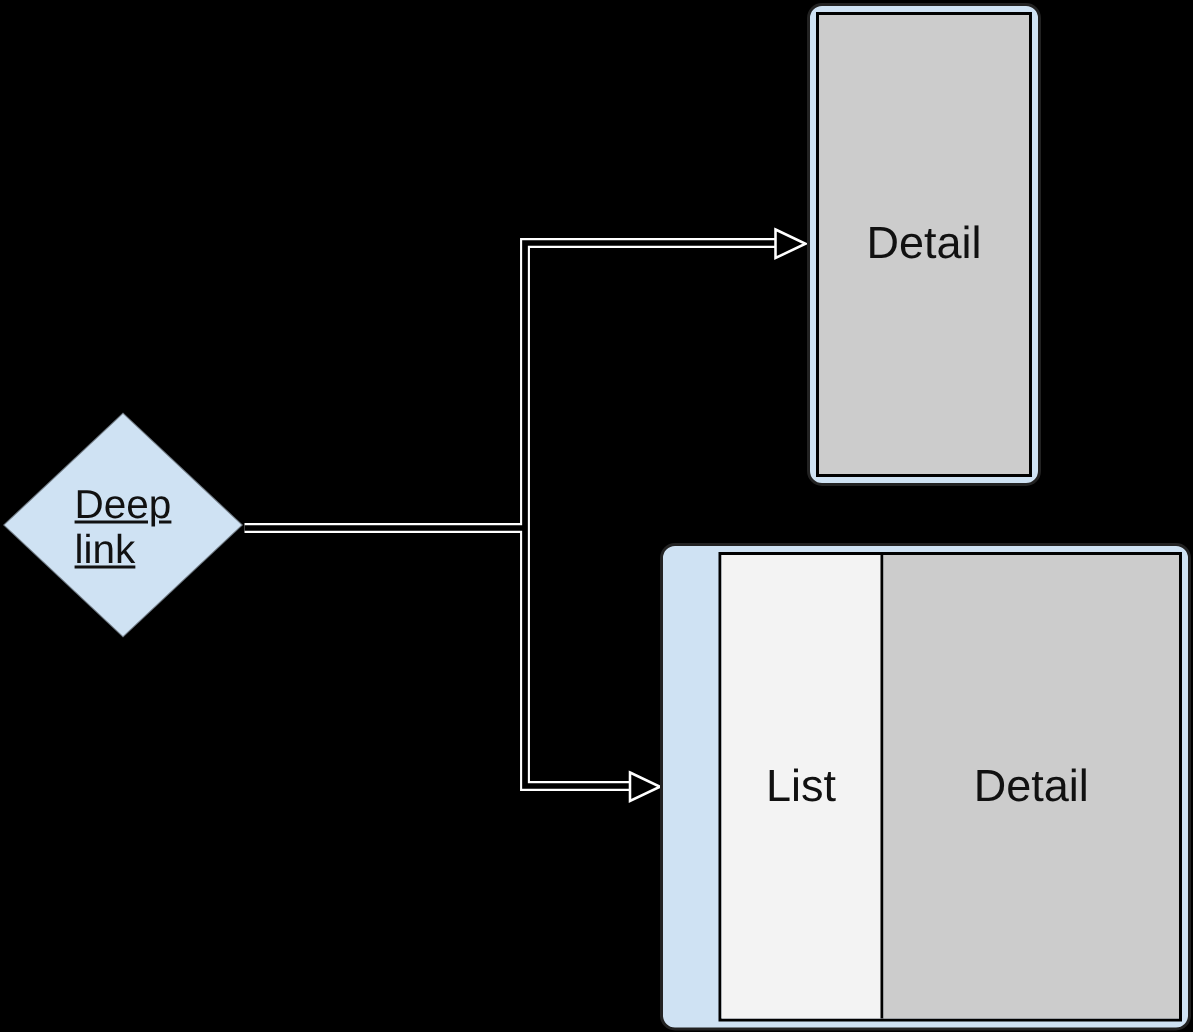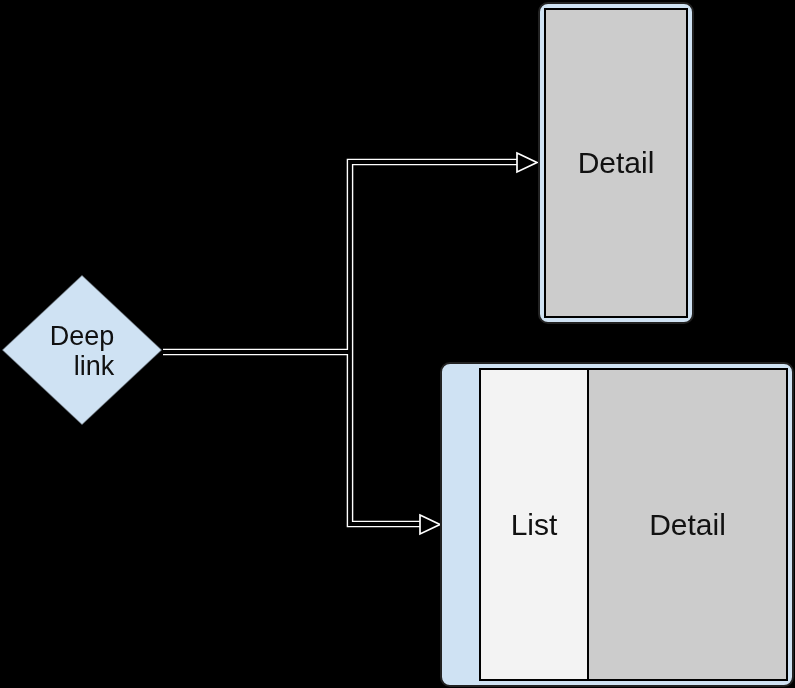--- a/index.html
+++ b/index.html
@@ -90,25 +90,26 @@
   }
   .diamond-label {
     position: absolute;
     left: 2px;
     top: 293px;
     width: 160px;
     height: 116px;
     display: flex;
     align-items: center;
     justify-content: center;
-    text-align: right;
+    text-align: left;
     white-space: pre-line;
     font-size: 27px;
     line-height: 30px;
     color: var(--ink, #111111);
+    text-decoration: underline;
   }
 </style>
 </head>
 <body>
 
 <div class="canvas">
 
   <svg class="layer" viewBox="0 0 795 688" xmlns="http://www.w3.org/2000/svg">
     <polygon class="diamond" points="2,350 82,275 162,350 82,425"></polygon>
     <path class="halo" d="M163 352 H350 M350 352 V162 H517 M350 352 V524 H421"></path>

